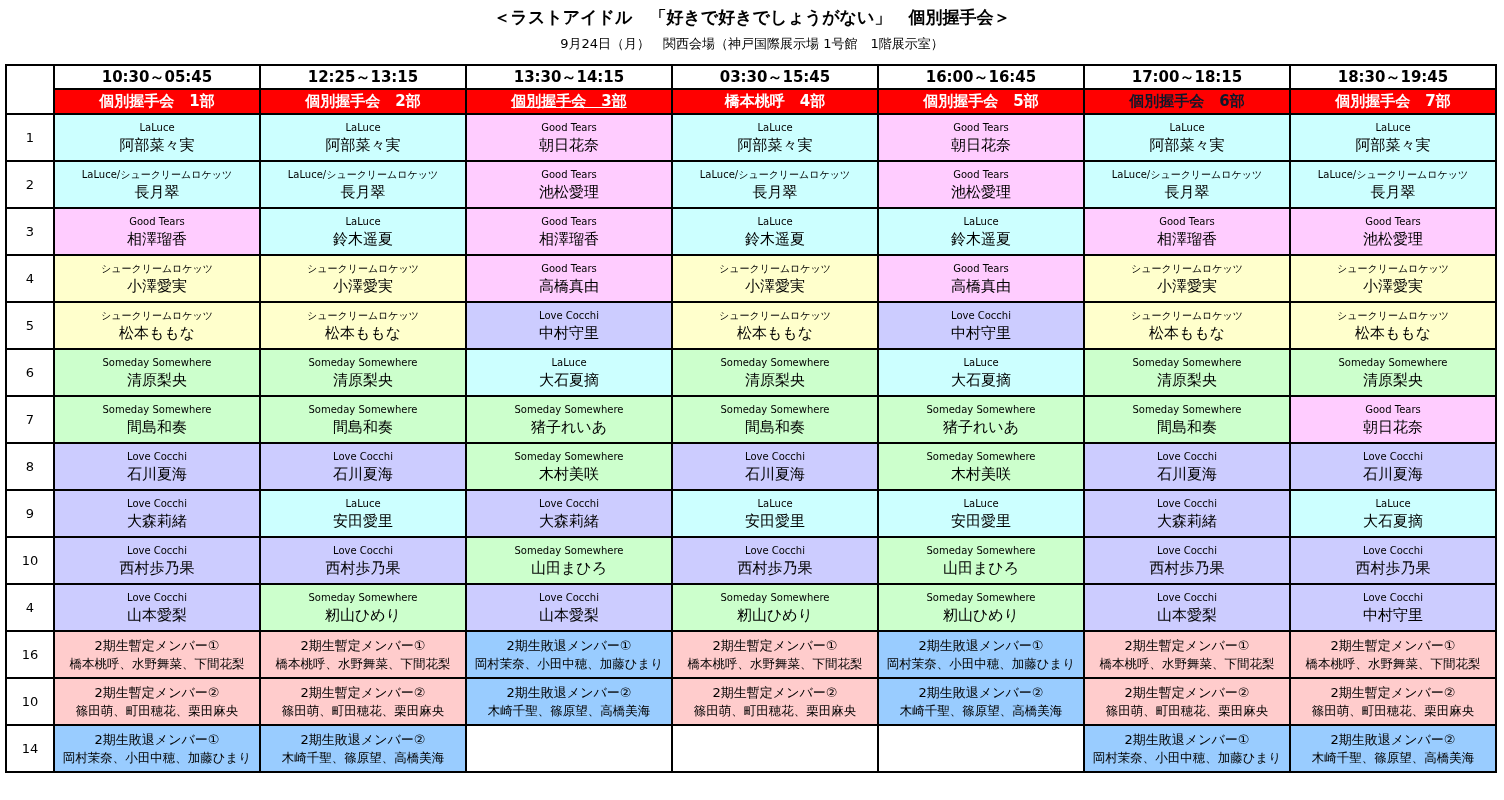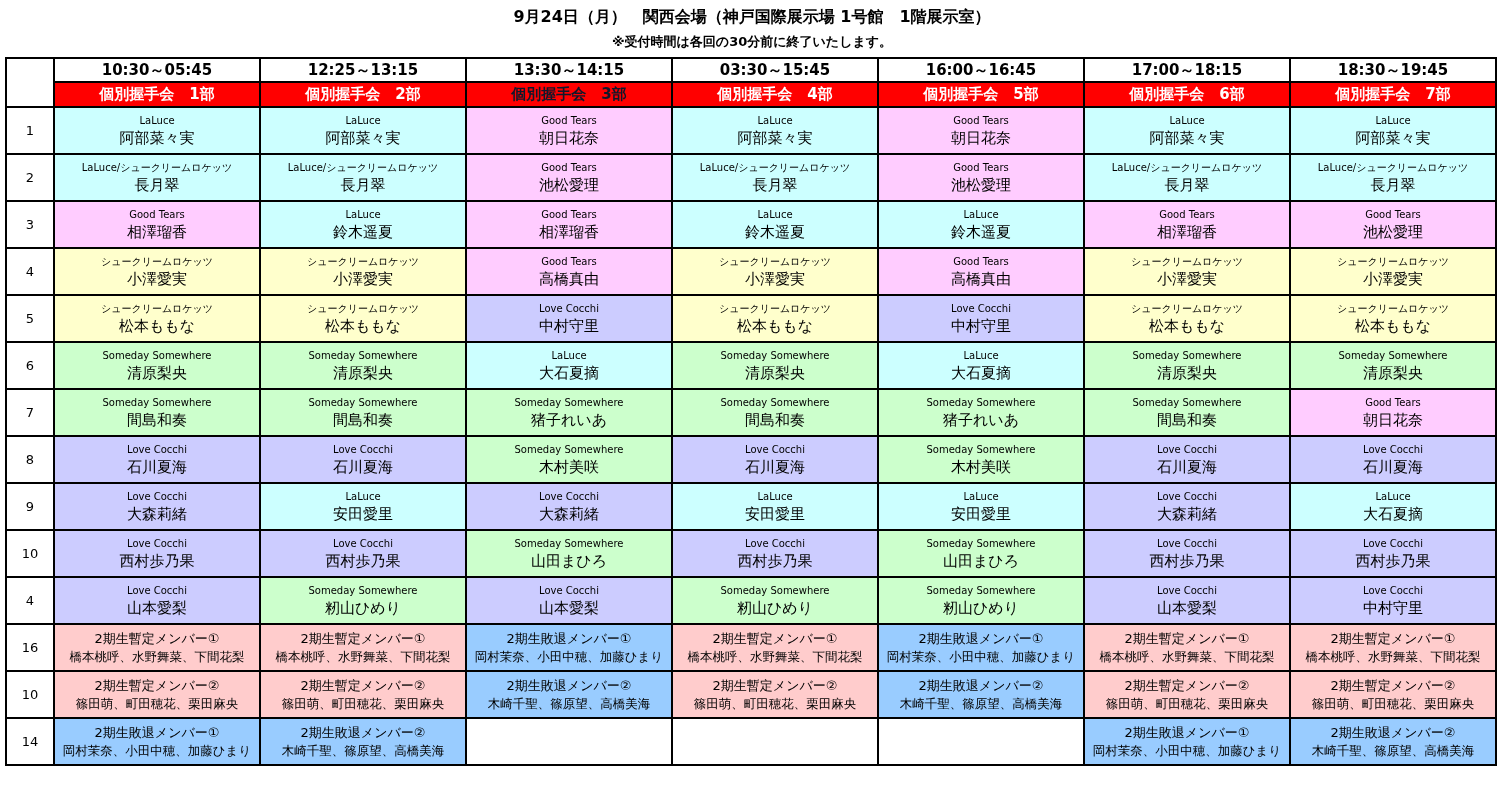--- a/index.html
+++ b/index.html
@@ -10,21 +10,21 @@
     color: #000;
   }
   .page {
     width: 1504px;
     height: 800px;
     background: #ffffff;
     overflow: hidden;
   }
   .titles { text-align: center; padding-top: 4px; }
   .title    { font-size: 17px; font-weight: bold; line-height: 27px; }
-  .subtitle { font-size: 16px; font-weight: bold; line-height: 26px; }
+  .subtitle { font-size: 13px; font-weight: normal; line-height: 26px; }
   .notes    { margin-top: 4px; font-size: 13px; font-weight: bold; line-height: 16px; }
   table.schedule {
     border-collapse: collapse;
     table-layout: fixed;
     margin: 7px 0 0 5px;
   }
   table.schedule td {
     border: 2px solid #000;
     padding: 0;
     text-align: center;
@@ -49,23 +49,23 @@
   .grp { font-size: 10px; line-height: 14px; }
   .mem { font-size: 15px; line-height: 20px; }
   td.small .grp { font-size: 13px; line-height: 19px; }
   td.small .mem { font-size: 12.5px; line-height: 18px; }
 </style>
 </head>
 <body>
 
 <div class="page">
   <div class="titles">
+    <div class="title">＜ラストアイドル　「好きで好きでしょうがない」　個別握手会＞</div>
     <div class="subtitle">9月24日（月）　関西会場（神戸国際展示場 1号館　1階展示室）</div>
     <div class="notes">
-      <div>※受付時間は各回の30分前に終了いたします。</div>
     </div>
   </div>
 
   <table class="schedule" id="schedule-table">
     <colgroup>
       <col class="lane-col">
       <col class="slot-col">
         <col class="slot-col">
         <col class="slot-col">
         <col class="slot-col">
@@ -80,24 +80,24 @@
           <td>12:25～13:15</td>
           <td>13:30～14:15</td>
           <td>03:30～15:45</td>
           <td>16:00～16:45</td>
           <td>17:00～18:15</td>
           <td>18:30～19:45</td>
         </tr>
       <tr class="session-row" id="session-row">
           <td style="background: rgb(255, 0, 0); color: rgb(255, 255, 255);">個別握手会　1部</td>
           <td style="background: rgb(255, 0, 0); color: rgb(255, 255, 255);">個別握手会　2部</td>
-          <td style="background: rgb(255, 0, 0); color: #0f172a;">個別握手会　3部</td>
-          <td style="background: rgb(255, 0, 0); color: rgb(255, 255, 255);">個別握手会　4部</td>
+          <td style="background: rgb(255, 0, 0); color: #ffffff; text-decoration: underline;">個別握手会　3部</td>
+          <td style="background: rgb(255, 0, 0); color: rgb(255, 255, 255);">橋本桃呼　4部</td>
           <td style="background: rgb(255, 0, 0); color: rgb(255, 255, 255);">個別握手会　5部</td>
-          <td style="background: rgb(255, 0, 0); color: #ffffff;">個別握手会　6部</td>
+          <td style="background: rgb(255, 0, 0); color: #0f172a;">個別握手会　6部</td>
           <td style="background: rgb(255, 0, 0); color: rgb(255, 255, 255);">個別握手会　7部</td>
         </tr>
     </thead>
     <tbody id="schedule-body">
         <tr>
           <td class="lane-cell">1</td>
           <td style="background: rgb(204, 255, 255);">
             <div class="grp">LaLuce</div>
             <div class="mem">阿部菜々実</div>
           </td>

